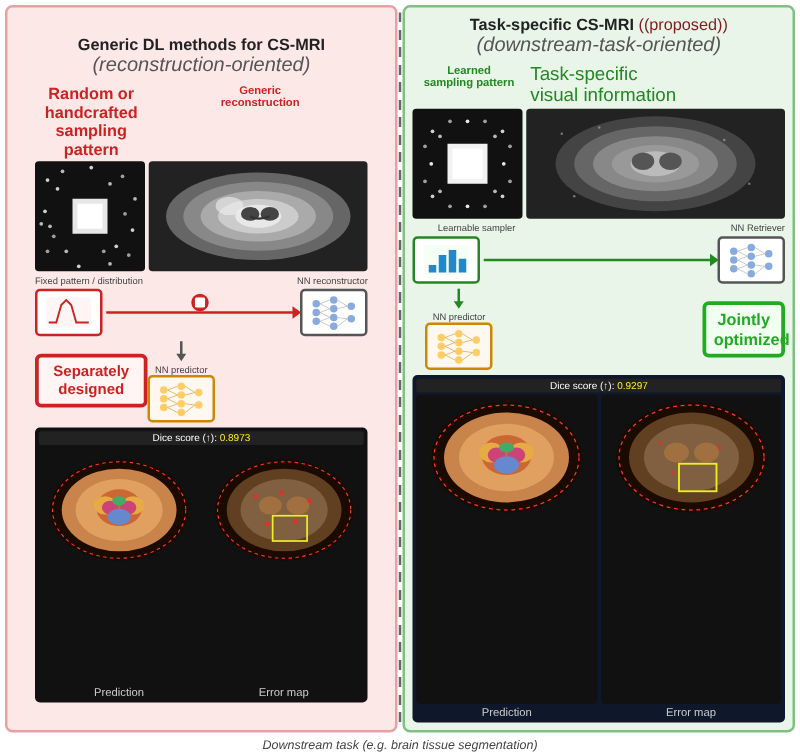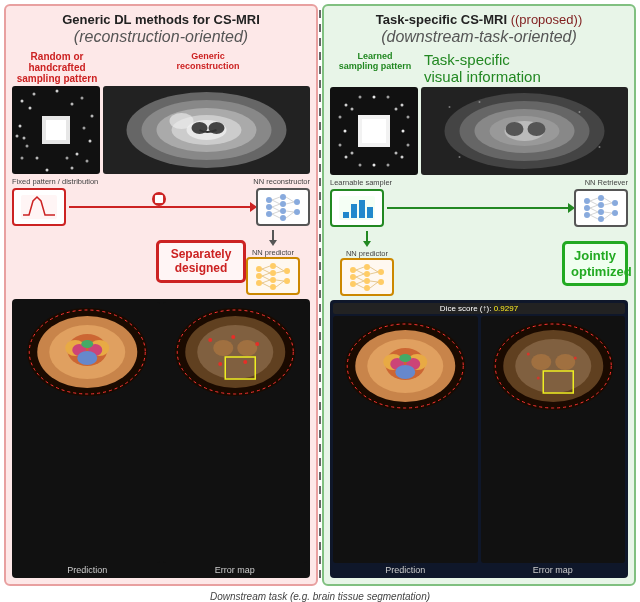--- a/index.html
+++ b/index.html
@@ -19,21 +19,21 @@
       position: relative;
     }
 
     
     .left-panel {
       width: 318px;
       background: #fde8e8;
       border: 2px solid #e8a0a0;
       border-radius: 6px;
       margin: 4px 2px 4px 4px;
-      padding: 6px;
+      padding: 22px;
       display: flex;
       flex-direction: column;
       position: relative;
     }
 
     
     .right-panel {
       width: 318px;
       background: #e8f5e8;
       border: 2px solid #80c080;
@@ -83,21 +83,21 @@
 
 <div class="main-container">
 
   <div class="left-panel">
     <div class="panel-title">
       <span>Generic DL methods for CS-MRI</span>
     </div>
     <div class="panel-subtitle">(reconstruction-oriented)</div>
 
     <div style="display:flex; justify-content:space-between; margin-bottom:2px;">
-      <div style="font-size:10px; color:#cc2222; font-weight:bold; text-align:center; width:90px;">
+      <div style="font-size:13px; color:#cc2222; font-weight:bold; text-align:center; width:90px;">
         <div>Random or handcrafted</div>
         <div>sampling pattern</div>
       </div>
       <div style="font-size:9px; color:#cc2222; font-weight:bold; text-align:center; flex:1; margin-left:4px;">
         <div>Generic</div>
         <div>reconstruction</div>
       </div>
     </div>
 
     <div style="display:flex; gap:3px; margin-bottom:3px;">
@@ -192,21 +192,21 @@
           <line x1="9" y1="22" x2="17" y2="19" stroke="#aaa" stroke-width="0.5"></line>
           <line x1="9" y1="22" x2="17" y2="26" stroke="#aaa" stroke-width="0.5"></line>
           <line x1="23" y1="5" x2="31" y2="10" stroke="#aaa" stroke-width="0.5"></line>
           <line x1="23" y1="12" x2="31" y2="10" stroke="#aaa" stroke-width="0.5"></line>
           <line x1="23" y1="19" x2="31" y2="20" stroke="#aaa" stroke-width="0.5"></line>
           <line x1="23" y1="26" x2="31" y2="20" stroke="#aaa" stroke-width="0.5"></line>
         </svg>
       </div>
     </div>
 
-    <div style="display:flex; align-items:flex-start; justify-content:flex-end; margin-bottom:4px; position:relative;">
+    <div style="display:flex; align-items:flex-start; justify-content:flex-start; margin-bottom:4px; position:relative;">
 
       <div style="border:3px solid #cc2222; border-radius:5px; padding:4px 6px; background:#fff5f5; font-size:12px; font-weight:bold; color:#cc2222; line-height:1.2; margin-top:10px; width:90px; text-align:center;">
         <div>Separately</div>
         <div>designed</div>
       </div>
 
       <div style="display:flex; flex-direction:column; align-items:center; margin-right:10px;">
         <div style="width:2px; height:12px; background:#555; position:relative; margin-bottom:0;">
           <div style="position:absolute; bottom:-4px; left:-3px; border-top:6px solid #555; border-left:4px solid transparent; border-right:4px solid transparent;"></div>
         </div>
@@ -232,20 +232,24 @@
             <line x1="23" y1="5" x2="31" y2="10" stroke="#cc9933" stroke-width="0.5"></line>
             <line x1="23" y1="12" x2="31" y2="10" stroke="#cc9933" stroke-width="0.5"></line>
             <line x1="23" y1="19" x2="31" y2="20" stroke="#cc9933" stroke-width="0.5"></line>
             <line x1="23" y1="26" x2="31" y2="20" stroke="#cc9933" stroke-width="0.5"></line>
           </svg>
         </div>
       </div>
     </div>
 
     <div style="background:#111; border-radius:4px; padding:3px; flex:1; display:flex; flex-direction:column;">
+      <div style="text-align:center; font-size:8px; color:#fff; margin-bottom:2px; background:#222; border-radius:2px; padding:1px;">
+        <span>Dice score (↑):</span>
+        <span style="color:#ffee22;">0.8973</span>
+      </div>
       <div style="display:flex; gap:3px; flex:1;">
 
         <div style="flex:1; background:#111; border-radius:3px; position:relative; overflow:hidden; min-height:95px;">
           <svg width="100%" height="100" viewBox="0 0 140 100">
             <ellipse cx="70" cy="50" rx="60" ry="44" fill="#1a0a00"></ellipse>
             <ellipse cx="70" cy="50" rx="50" ry="36" fill="#c8844a"></ellipse>
             <ellipse cx="70" cy="50" rx="38" ry="27" fill="#e0a060"></ellipse>
 
             <ellipse cx="70" cy="48" rx="20" ry="16" fill="#cc6633"></ellipse>
             <ellipse cx="58" cy="46" rx="10" ry="8" fill="#e8aa44"></ellipse>
@@ -354,21 +358,21 @@
 
           <circle cx="20" cy="20" r="1" fill="#ccc" opacity="0.5"></circle>
           <circle cx="50" cy="15" r="1" fill="#ccc" opacity="0.5"></circle>
           <circle cx="150" cy="25" r="1" fill="#ccc" opacity="0.5"></circle>
           <circle cx="170" cy="60" r="1" fill="#ccc" opacity="0.5"></circle>
           <circle cx="30" cy="70" r="1" fill="#ccc" opacity="0.5"></circle>
         </svg>
       </div>
     </div>
 
-    <div style="display:flex; justify-content:space-between; margin-bottom:2px; font-size:7.5px; color:#444;">
+    <div style="display:flex; justify-content:space-between; margin-bottom:2px; font-size:7.5px; color:#444;margin-left:20px;">
       <div>Learnable sampler</div>
       <div>NN Retriever</div>
     </div>
 
     <div style="display:flex; align-items:center; justify-content:space-between; margin-bottom:4px; width:100%;">
 
       <div style="border:2px solid #228822; border-radius:4px; padding:3px; width:54px; height:38px; background:#fff; display:flex; align-items:center; justify-content:center;">
         <svg width="40" height="28">
           <rect x="2" y="2" width="36" height="24" fill="#f5fff5" rx="2"></rect>
 

